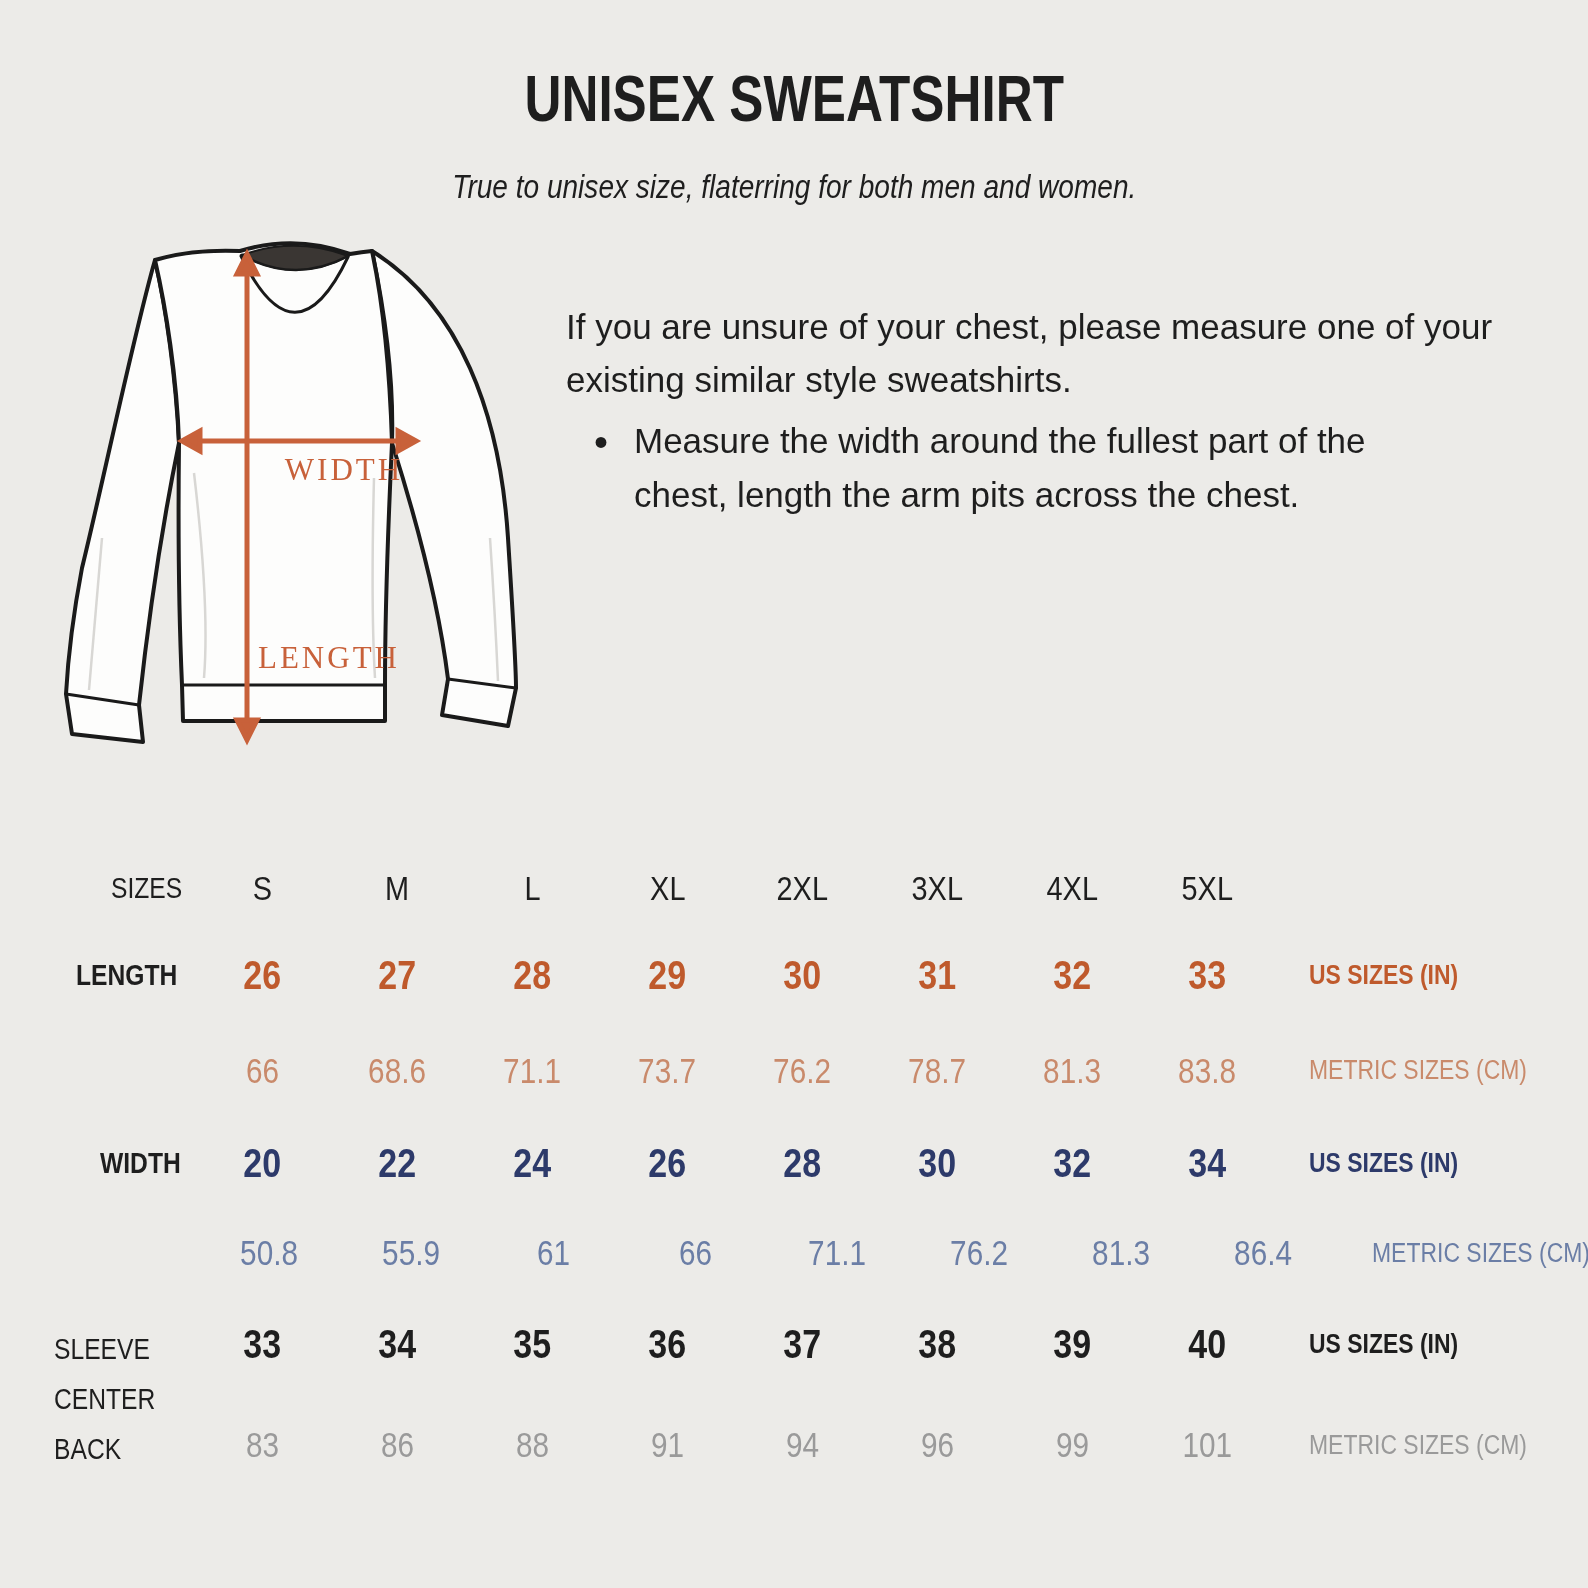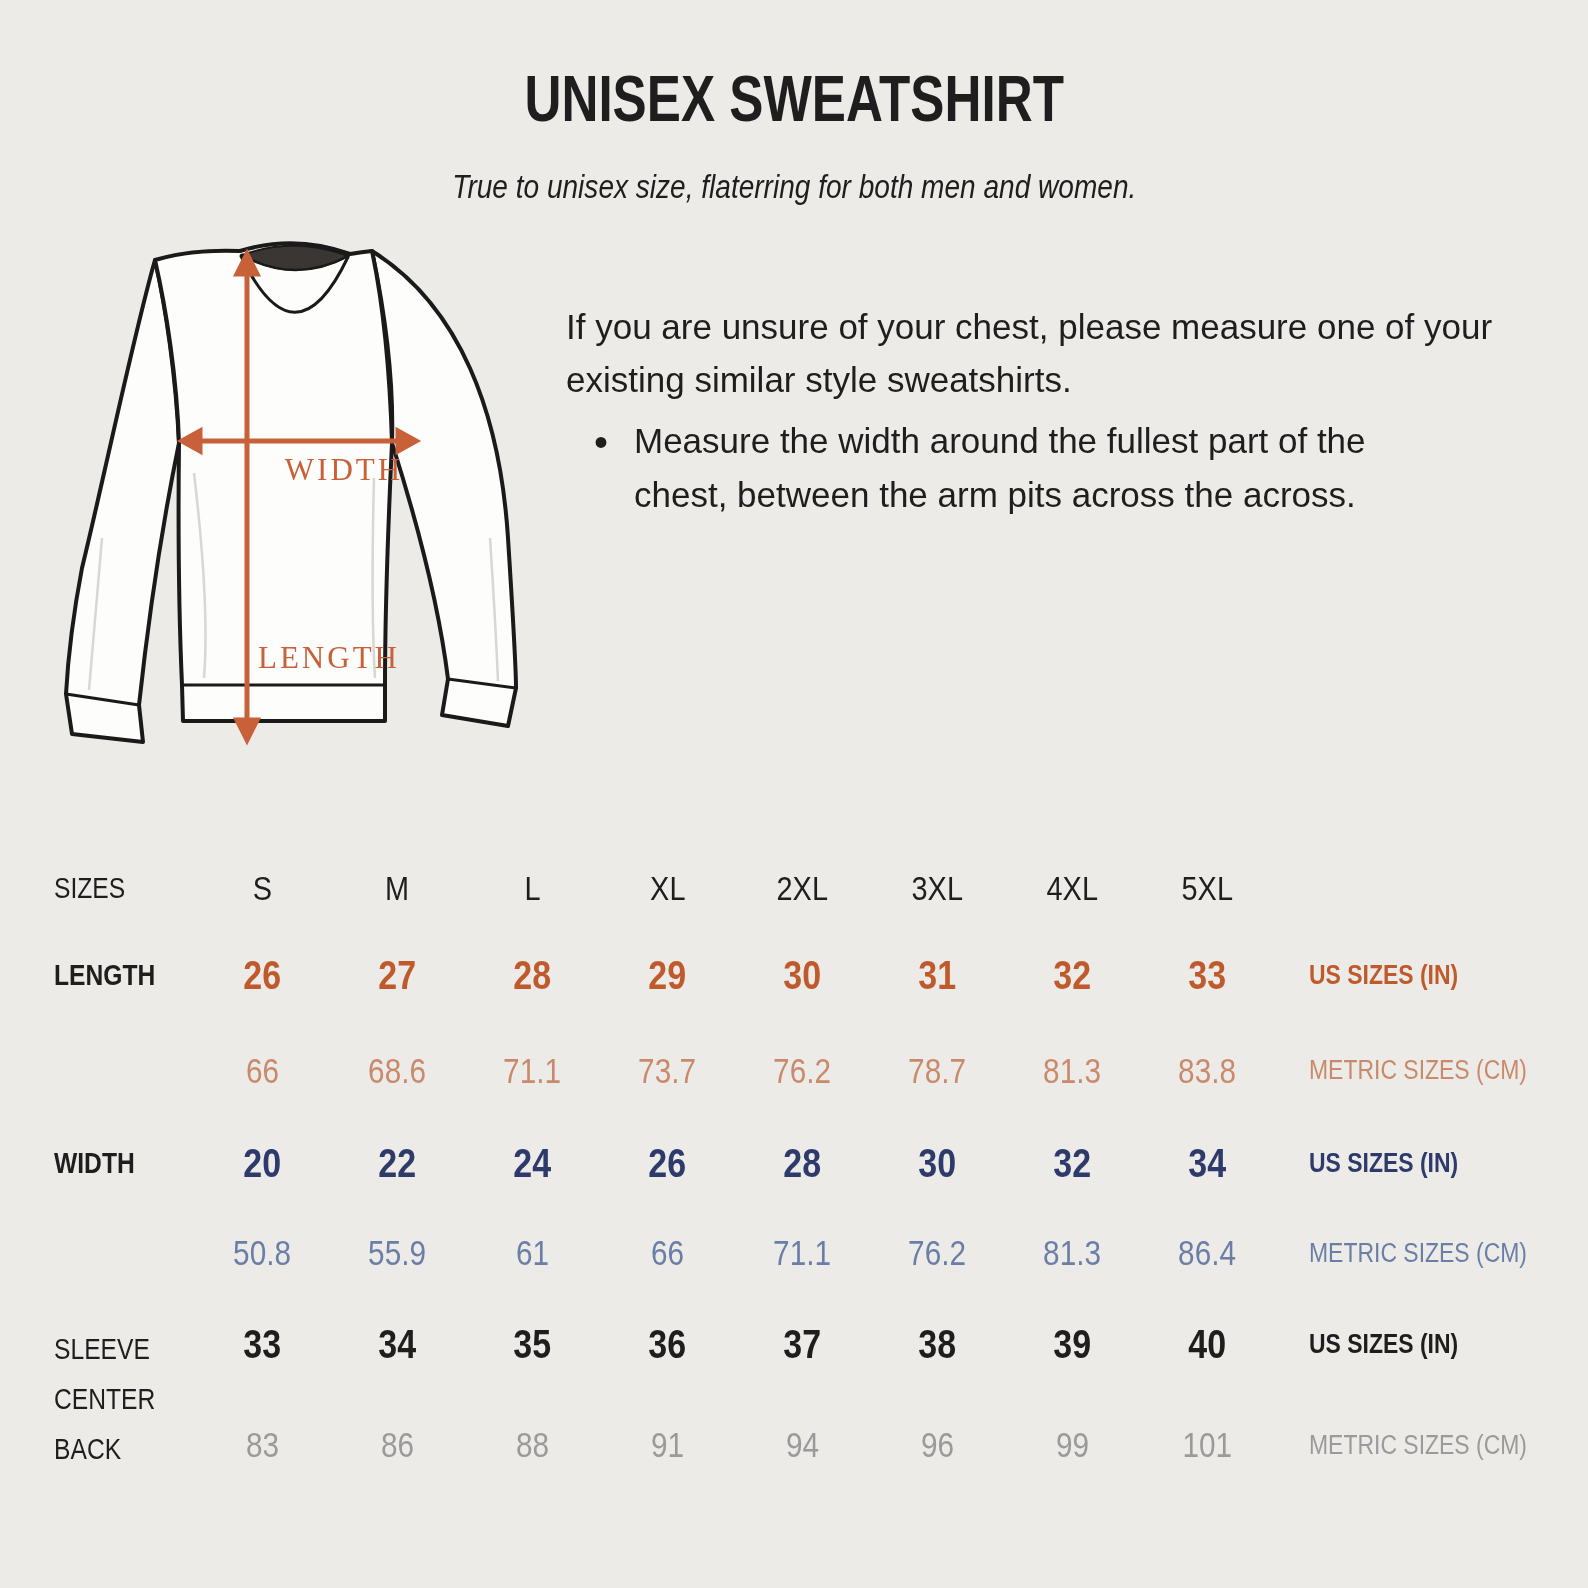--- a/index.html
+++ b/index.html
@@ -42,21 +42,21 @@
   }
 
   
   .size-table{position:absolute;left:40px;top:848px;width:1520px;}
   .trow{
     display:grid;
     grid-template-columns:155px repeat(8,135px) 285px;
     align-items:center;
   }
   .trow .cell{text-align:center;}
-  .trow .rowlabel{text-align:left;padding-left:14px;font-size:29px;color:#1E1E1E;}
+  .trow .rowlabel{text-align:right;padding-left:14px;font-size:29px;color:#1E1E1E;}
   .trow .unitlabel{text-align:left;padding-left:34px;font-size:27px;}
   .r-header{height:80px;font-size:34px;}
   .r-us{height:95px;font-size:40px;font-weight:700;}
   .r-cm{height:95px;font-size:35px;font-weight:400;}
   .r-us.narrow{height:90px;}
   .r-cm.narrow{height:90px;}
   .unitlabel{font-weight:700;}
   .r-cm .unitlabel{font-weight:400;}
 
   
@@ -74,21 +74,21 @@
   .sleeve-grid .us-cell{font-size:40px;font-weight:700;grid-row:1;}
   .sleeve-grid .cm-cell{font-size:35px;font-weight:400;grid-row:2;}
   .sleeve-grid .unitlabel{text-align:left;padding-left:34px;font-size:27px;}
   .sleeve-grid .u-us{grid-row:1;grid-column:10;font-weight:700;}
   .sleeve-grid .u-cm{grid-row:2;grid-column:10;font-weight:400;}
 
   
   .c-len-us{color:#BF5A2C;}
   .c-len-cm{color:#C98A6B;}
   .c-wid-us{color:#2D3A6A;}
-  .c-wid-cm{color:#6B7EA6;}
+  .c-wid-cm{color:#6B7EA6;gap:7px;}
   .c-slv-us{color:#1E1E1E;}
   .c-slv-cm{color:#9A9A9A;}
 </style>
 </head>
 <body>
 
 <div class="title">
   <span class="cond">UNISEX SWEATSHIRT</span>
 </div>
 <div class="subtitle">
@@ -132,21 +132,21 @@
       <polygon points="205,502 195,482 215,482"></polygon>
     </g>
     <text x="302" y="242" text-anchor="middle" font-family="Liberation Serif, serif" font-size="31" letter-spacing="3" fill="#C8613A">WIDTH</text>
     <text x="287" y="430" text-anchor="middle" font-family="Liberation Serif, serif" font-size="31" letter-spacing="3" fill="#C8613A">LENGTH</text>
   </svg>
 </div>
 
 <div class="instructions">
   <p class="intro">If you are unsure of your chest, please measure one of your existing similar style sweatshirts.</p>
   <ul class="bullets">
-    <li>Measure the width around the fullest part of the chest, between the arm pits across the across.</li>
+    <li>Measure the width around the fullest part of the chest, length the arm pits across the chest.</li>
   </ul>
 </div>
 
 <div class="size-table">
 
   <div class="trow r-header">
     <div class="rowlabel"><span class="condL">SIZES</span></div>
     <div class="cell"><span class="cond85">S</span></div>
     <div class="cell"><span class="cond85">M</span></div>
     <div class="cell"><span class="cond85">L</span></div>

